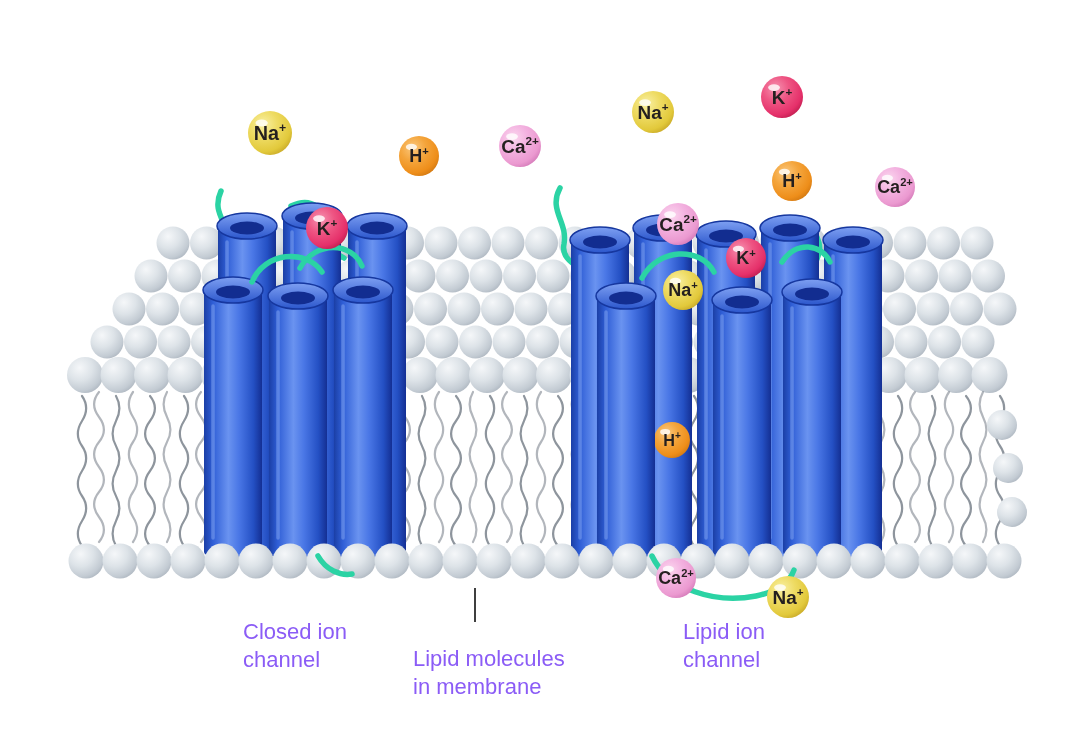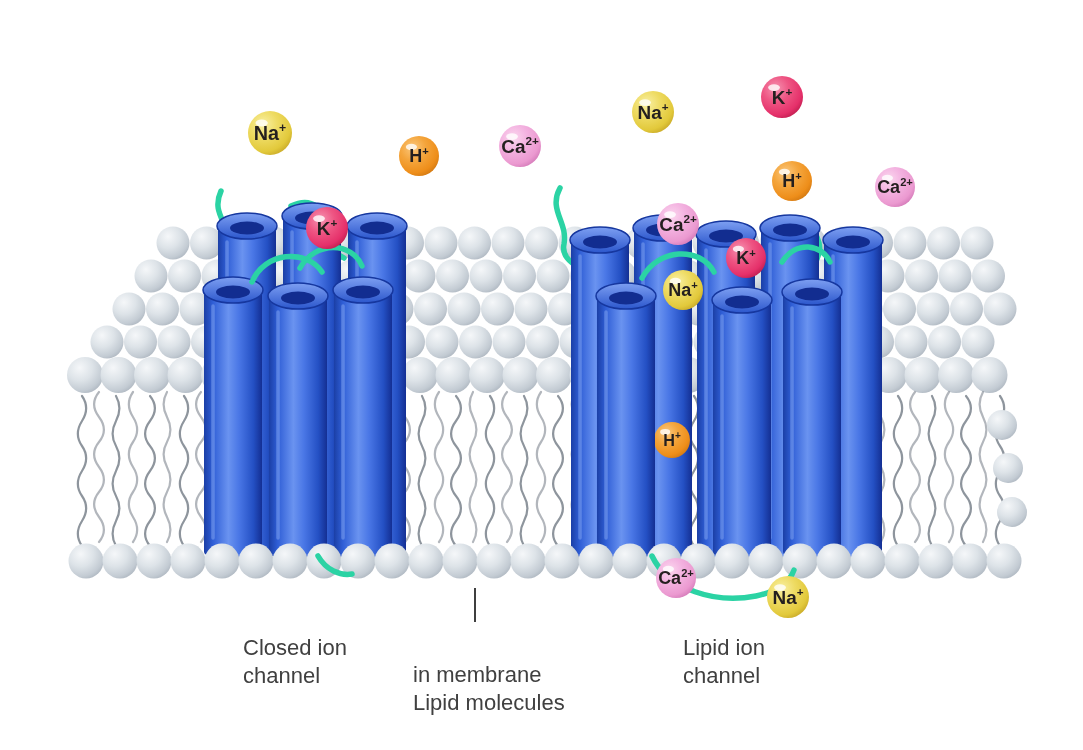--- a/index.html
+++ b/index.html
@@ -1,20 +1,20 @@
 <!DOCTYPE html>
 <html><head>
 <meta charset="utf-8">
 <style>
   html,body{margin:0;padding:0;background:#ffffff;}
   .stage{position:relative;width:1083px;height:750px;background:#ffffff;overflow:hidden;
          font-family:"Liberation Sans",sans-serif;}
   .stage svg{position:absolute;left:0;top:0;}
   #scene text{font-family:"Liberation Sans","DejaVu Sans",sans-serif;font-weight:600;fill:#241f1f;}
-  .caption{position:absolute;font:500 22px/1.27 "Liberation Sans",sans-serif;color:#404040;margin-top:16px;}
+  .caption{position:absolute;font:500 22px/1.27 "Liberation Sans",sans-serif;color:#8b5cf6;}
   .pointer-line{position:absolute;left:474px;top:588px;height:34px;width:0;border-left:2px solid #3f3f3f;}
 </style>
 </head>
 <body>
 
 <div class="stage">
 
   <svg id="scene" width="1083" height="750" viewBox="0 0 1083 750">
     <defs>
       <radialGradient id="gHead" cx="35%" cy="30%" r="80%">
@@ -455,21 +455,21 @@
   </svg>
 
   <div class="caption" style="left:243px;top:618px">
     <div>Closed ion</div>
     <div>channel</div>
   </div>
 
   <div class="pointer-line"></div>
 
   <div class="caption" style="left:413px;top:645px">
+    <div>Lipid molecules</div>
     <div>in membrane</div>
-    <div>Lipid molecules</div>
   </div>
 
   <div class="caption" style="left:683px;top:618px">
     <div>Lipid ion</div>
     <div>channel</div>
   </div>
 </div>
 
 </body></html>

